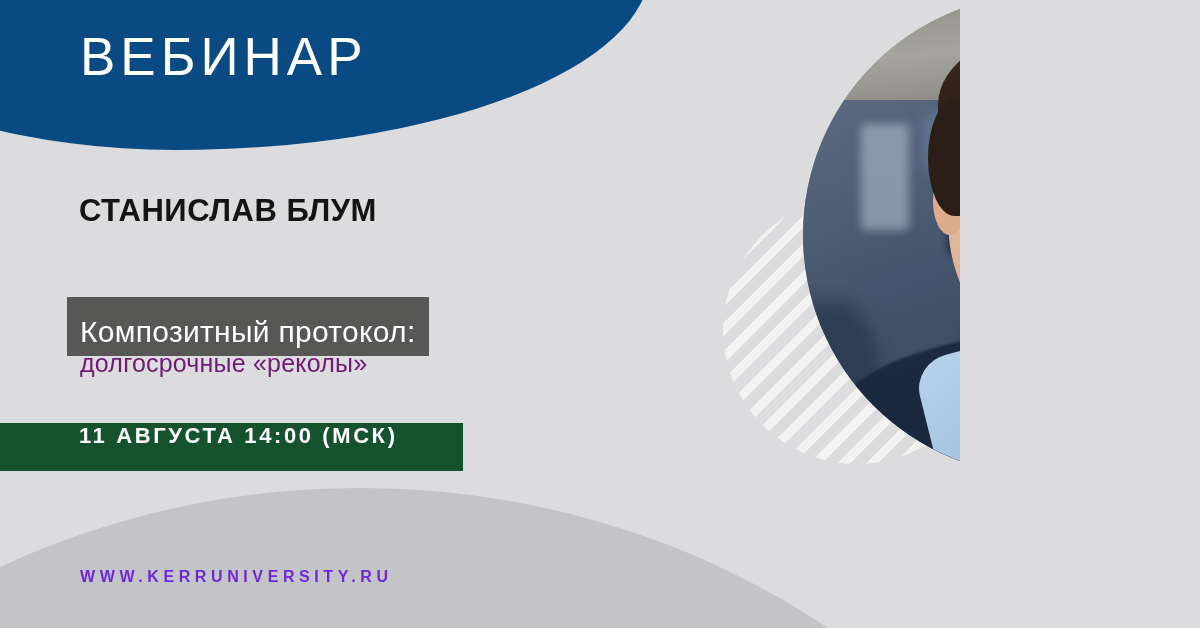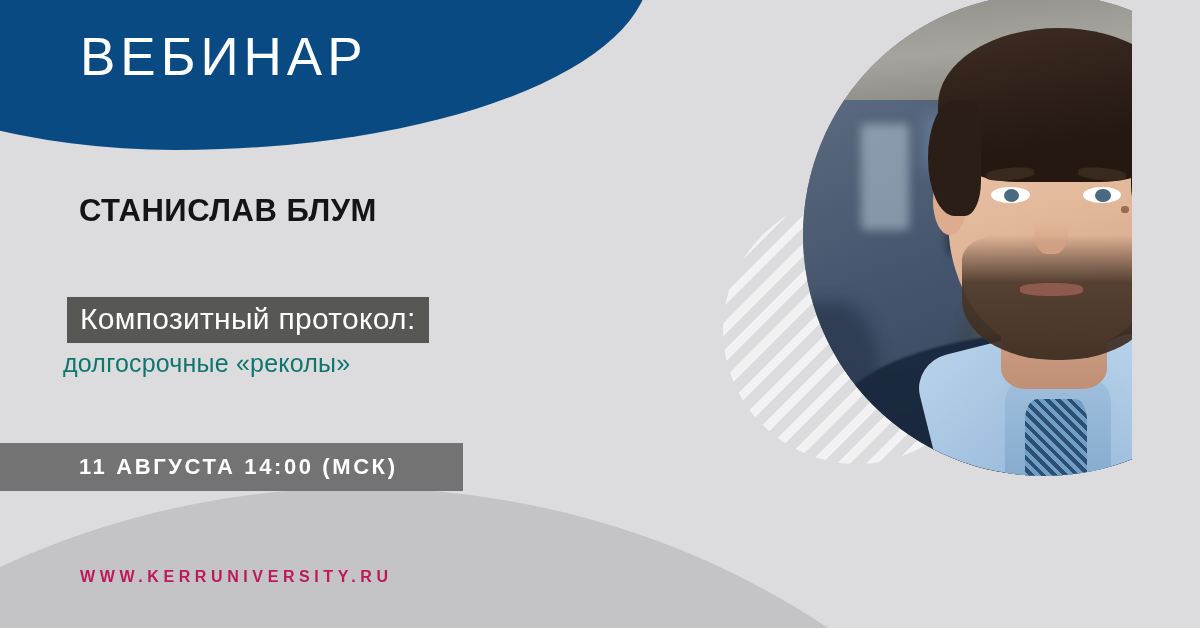--- a/index.html
+++ b/index.html
@@ -4,21 +4,21 @@
 <style>
   * { margin:0; padding:0; box-sizing:border-box; }
   html, body {
     width:1200px; height:628px;
     font-family:"Liberation Sans", sans-serif;
     background:#dcdcde;
     overflow:hidden;
   }
   #poster {
     position:relative;
-    width:1132px; height:628px;
+    width:960px; height:628px;
     background:#dcdcde;
     overflow:hidden;
   }
 
   
   .bottom-arc {
     position:absolute;
     left:-420px; bottom:-560px;
     width:1560px; height:700px;
     background:#c4c4c6;
@@ -228,58 +228,58 @@
 
   
   .topic-main {
     position:absolute;
     left:67px; top:297px;
     background:#575756;
     color:#ffffff;
     font-size:30px;
     font-weight:400;
     letter-spacing:.3px;
-    padding:5px 13px 7px 13px;
+    padding:18px 13px 7px 13px;
     z-index:6;
   }
   .topic-sub {
     position:absolute;
-    left:63px; top:349px;
+    left:80px; top:349px;
     font-size:25px;
     font-weight:400;
-    color:#0f766e;
+    color:#701a75;
     letter-spacing:.2px;
     z-index:6;
   }
 
   
   .date-banner {
     position:absolute;
-    left:0; top:443px;
+    left:0; top:423px;
     width:463px; height:48px;
-    background:#737373;
-    display:flex; align-items:center;
+    background:#14532d;
+    display:flex; align-items:flex-start;
     z-index:6;
   }
   .date-banner span {
     margin-left:79px;
     color:#ffffff;
     font-size:22px;
     font-weight:bold;
     letter-spacing:2.6px;
   }
 
   
   .site-url {
     position:absolute;
     left:80px; top:568px;
     font-size:16px;
     font-weight:bold;
     letter-spacing:4.6px;
-    color:#be185d;
+    color:#6d28d9;
     z-index:6;
   }
 
   
   .kerr-logo {
     position:absolute;
     right:72px; top:520px;
     z-index:6;
     display:flex; align-items:flex-start;
   }

